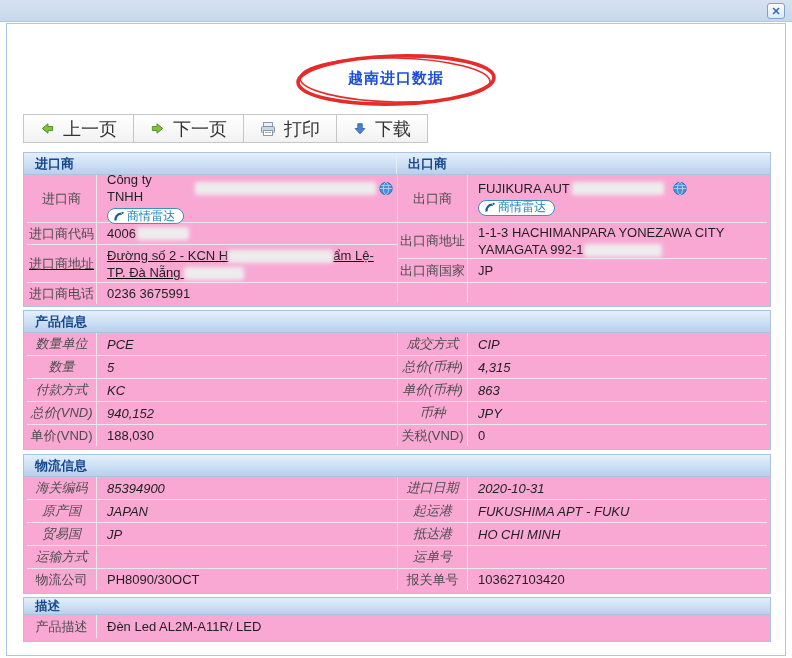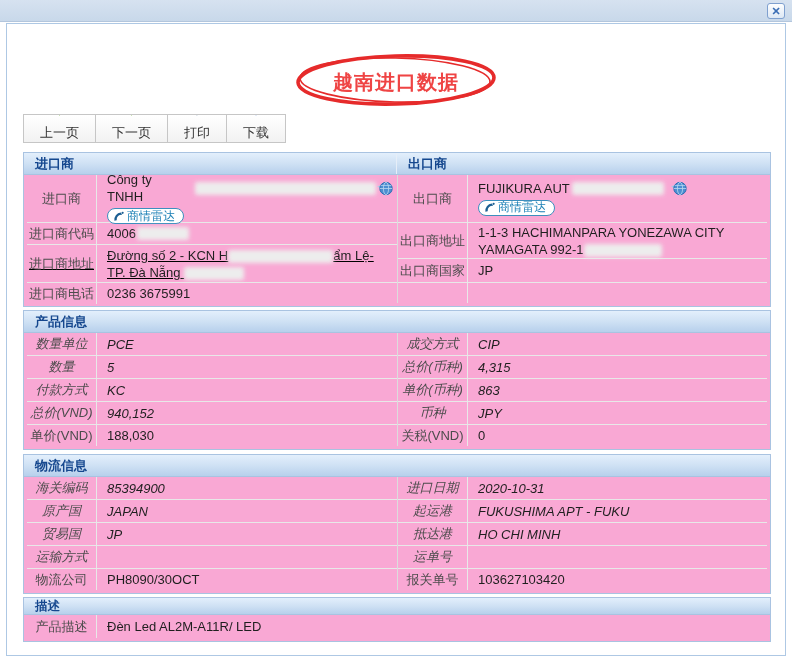--- a/index.html
+++ b/index.html
@@ -15,27 +15,27 @@
 
   
   .dialog { position:absolute; top:23px; left:6px; width:780px; height:633px;
     background:#ffffff; border:1px solid #aec8e4; }
 
   
   .title-wrap { position:absolute; top:28px; left:50%; transform:translateX(-50%);
     width:210px; height:56px; }
   .title-ellipse { position:absolute; top:0; left:0; }
   .page-title { position:absolute; top:17px; left:0; width:100%; text-align:center;
-    font-size:20px; font-weight:bold; color:#ef4444; letter-spacing:1px; }
+    font-size:15px; font-weight:bold; color:#1d4ed8; letter-spacing:1px; }
 
   
   .toolbar { position:absolute; top:90px; left:16px; display:flex; }
   .tb-btn { display:flex; align-items:center; gap:8px; height:29px; padding:0 16px;
     background:linear-gradient(#ffffff,#f2f2f2); border:1px solid #c6c6c6; margin-left:-1px;
-    font-size:13px; color:#333; cursor:pointer; white-space:nowrap;flex-direction:column; }
+    font-size:18px; color:#333; cursor:pointer; white-space:nowrap; }
   .tb-btn:first-child { margin-left:0; }
   .tb-btn svg { display:block; }
 
   
   .section { position:absolute; left:16px; width:748px; border:1px solid #a9c3e1; background:#f9a8d4; }
   .sec-head { display:flex; height:22px; background:linear-gradient(#e3effc 0%, #cfe1f4 50%, #b7d0ec 100%);
     border-bottom:1px solid #a9c3e1; }
   .sec-head .h-cell { font-size:13px; font-weight:bold; color:#15478e; line-height:21px; padding-left:11px; }
   .sec-head.split .h-cell { width:50%; }
   .sec-head.split .h-cell:first-child { border-right:1px solid #e6eef8; }

